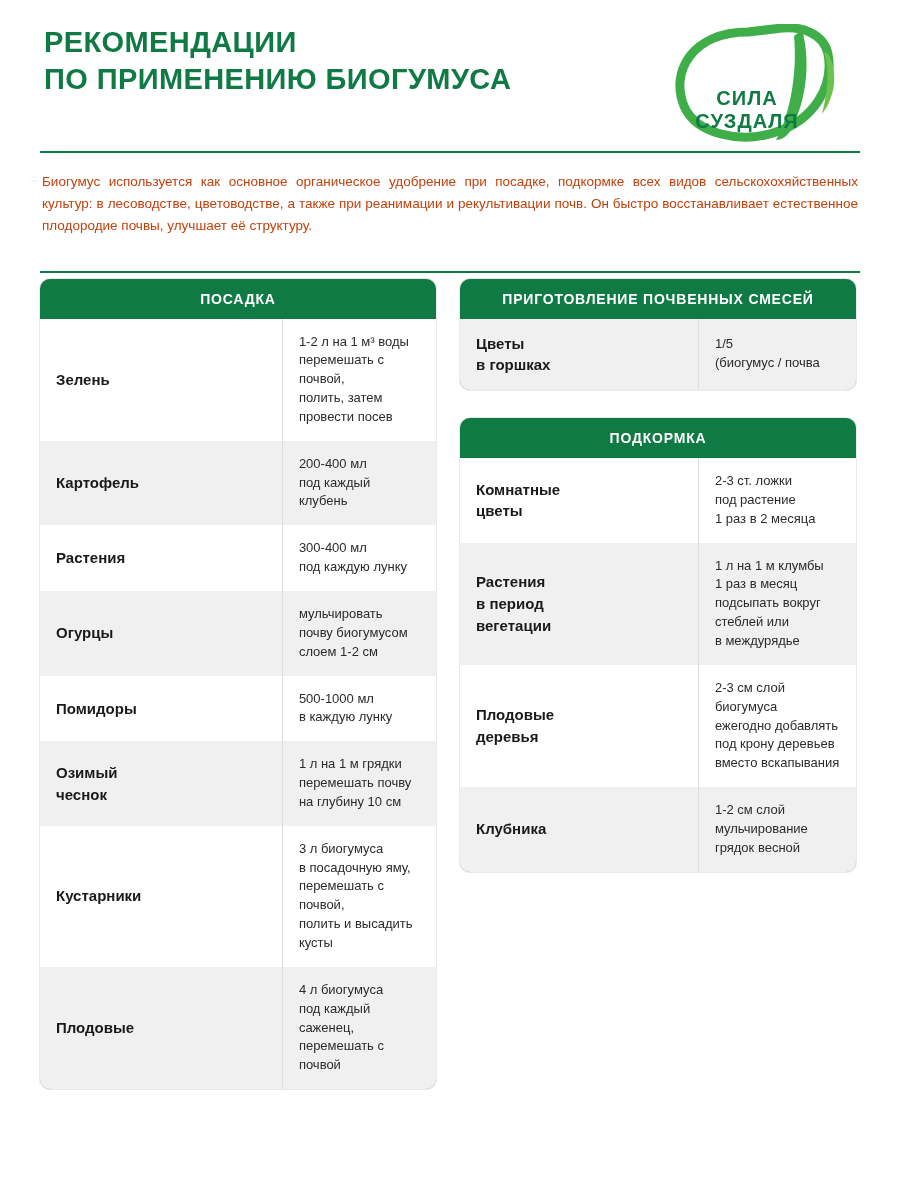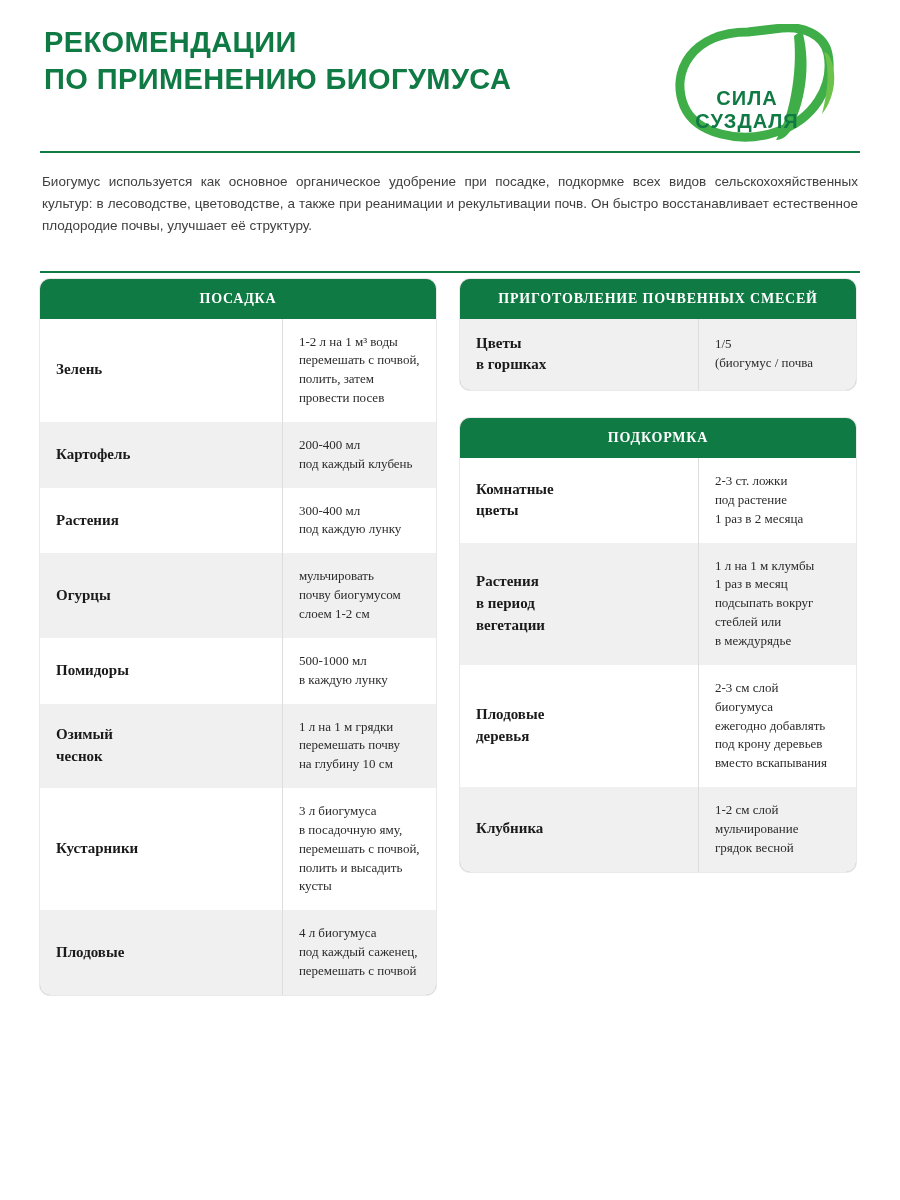--- a/index.html
+++ b/index.html
@@ -75,40 +75,39 @@
 
   
   .rule {
     height: 2px;
     background: #0f7a43;
     margin: 16px 0 0 0;
   }
   .intro {
     font-size: 13.5px;
     line-height: 1.62;
-    color: #404040;
+    color: #c2410c;
     text-align: justify;
     padding: 18px 2px 18px 2px;
   }
 
   
   .columns {
     display: flex;
     gap: 24px;
     margin-top: 6px;
   }
   .col-left { width: 396px; }
   .col-right { width: 396px; }
 
   .card {
     border-radius: 10px;
     overflow: hidden;
     background: #a3a3a3;
     box-shadow: 0 0 0 1px #e9e9e9;
-    font-family: Liberation Serif, serif;
   }
   .card + .card { margin-top: 28px; }
 
   .card-head {
     background: #0f7a43;
     color: #ffffff;
     font-size: 14px;
     font-weight: bold;
     letter-spacing: 0.8px;
     text-align: center;

